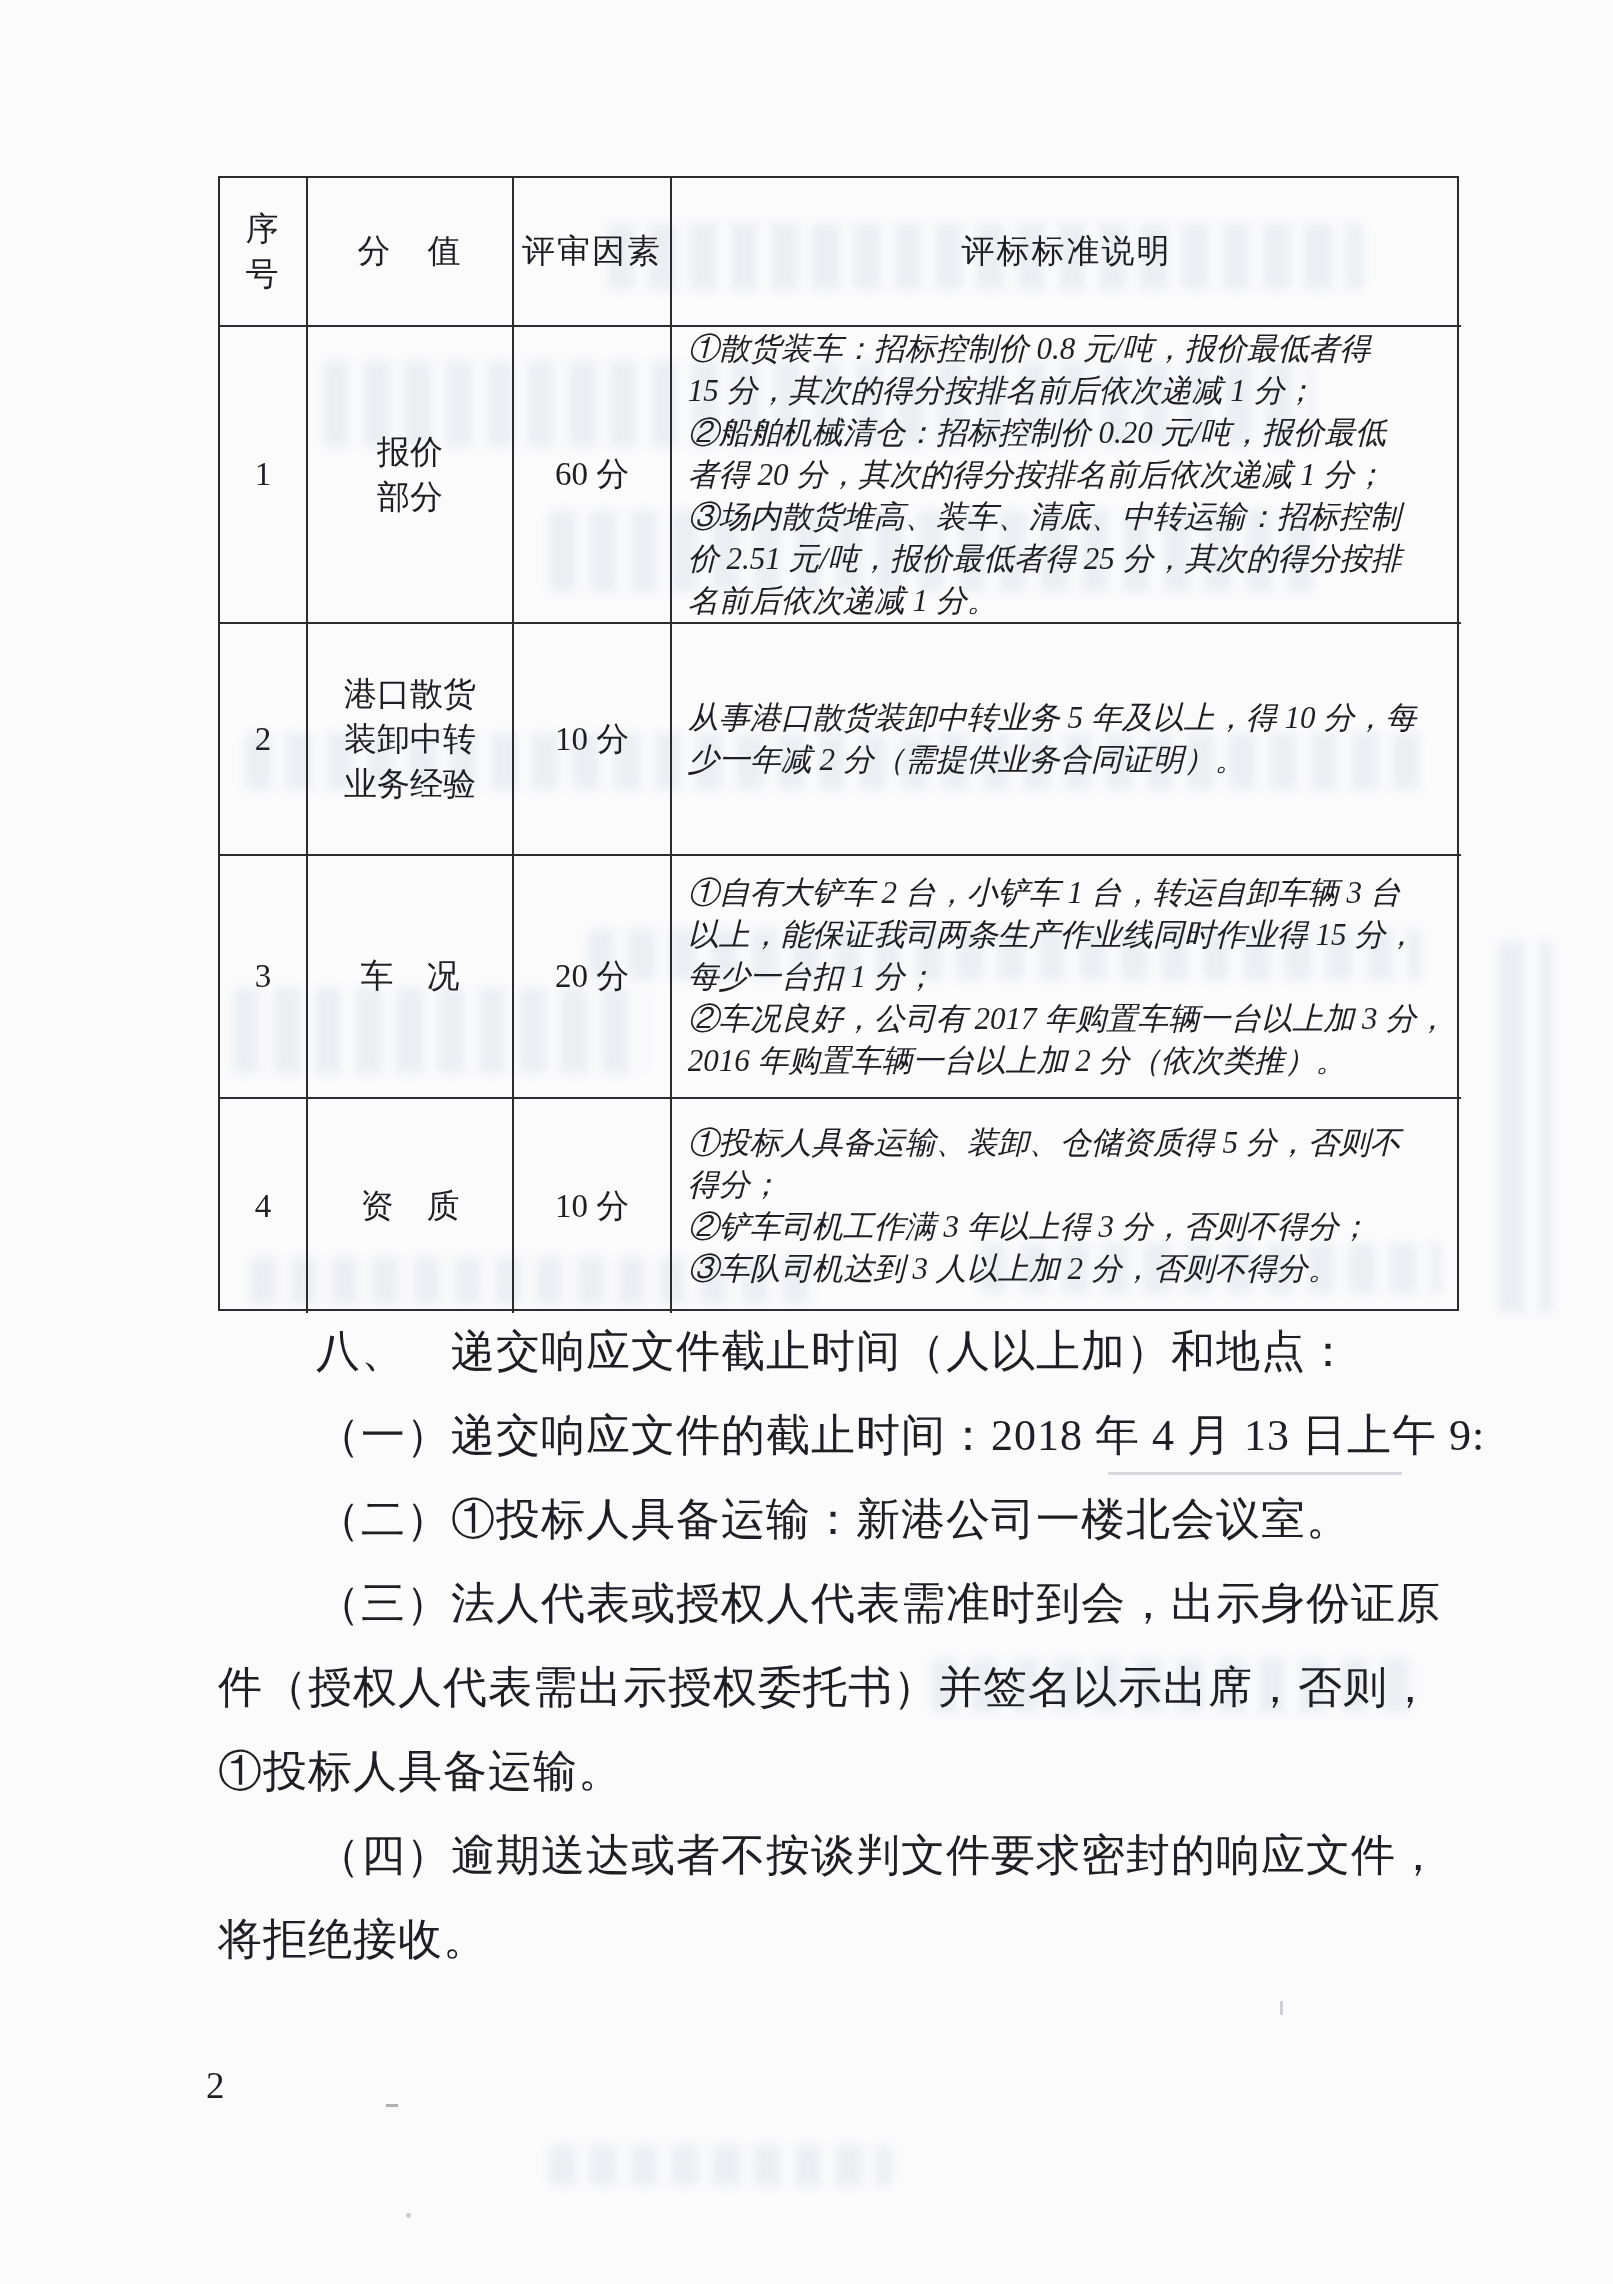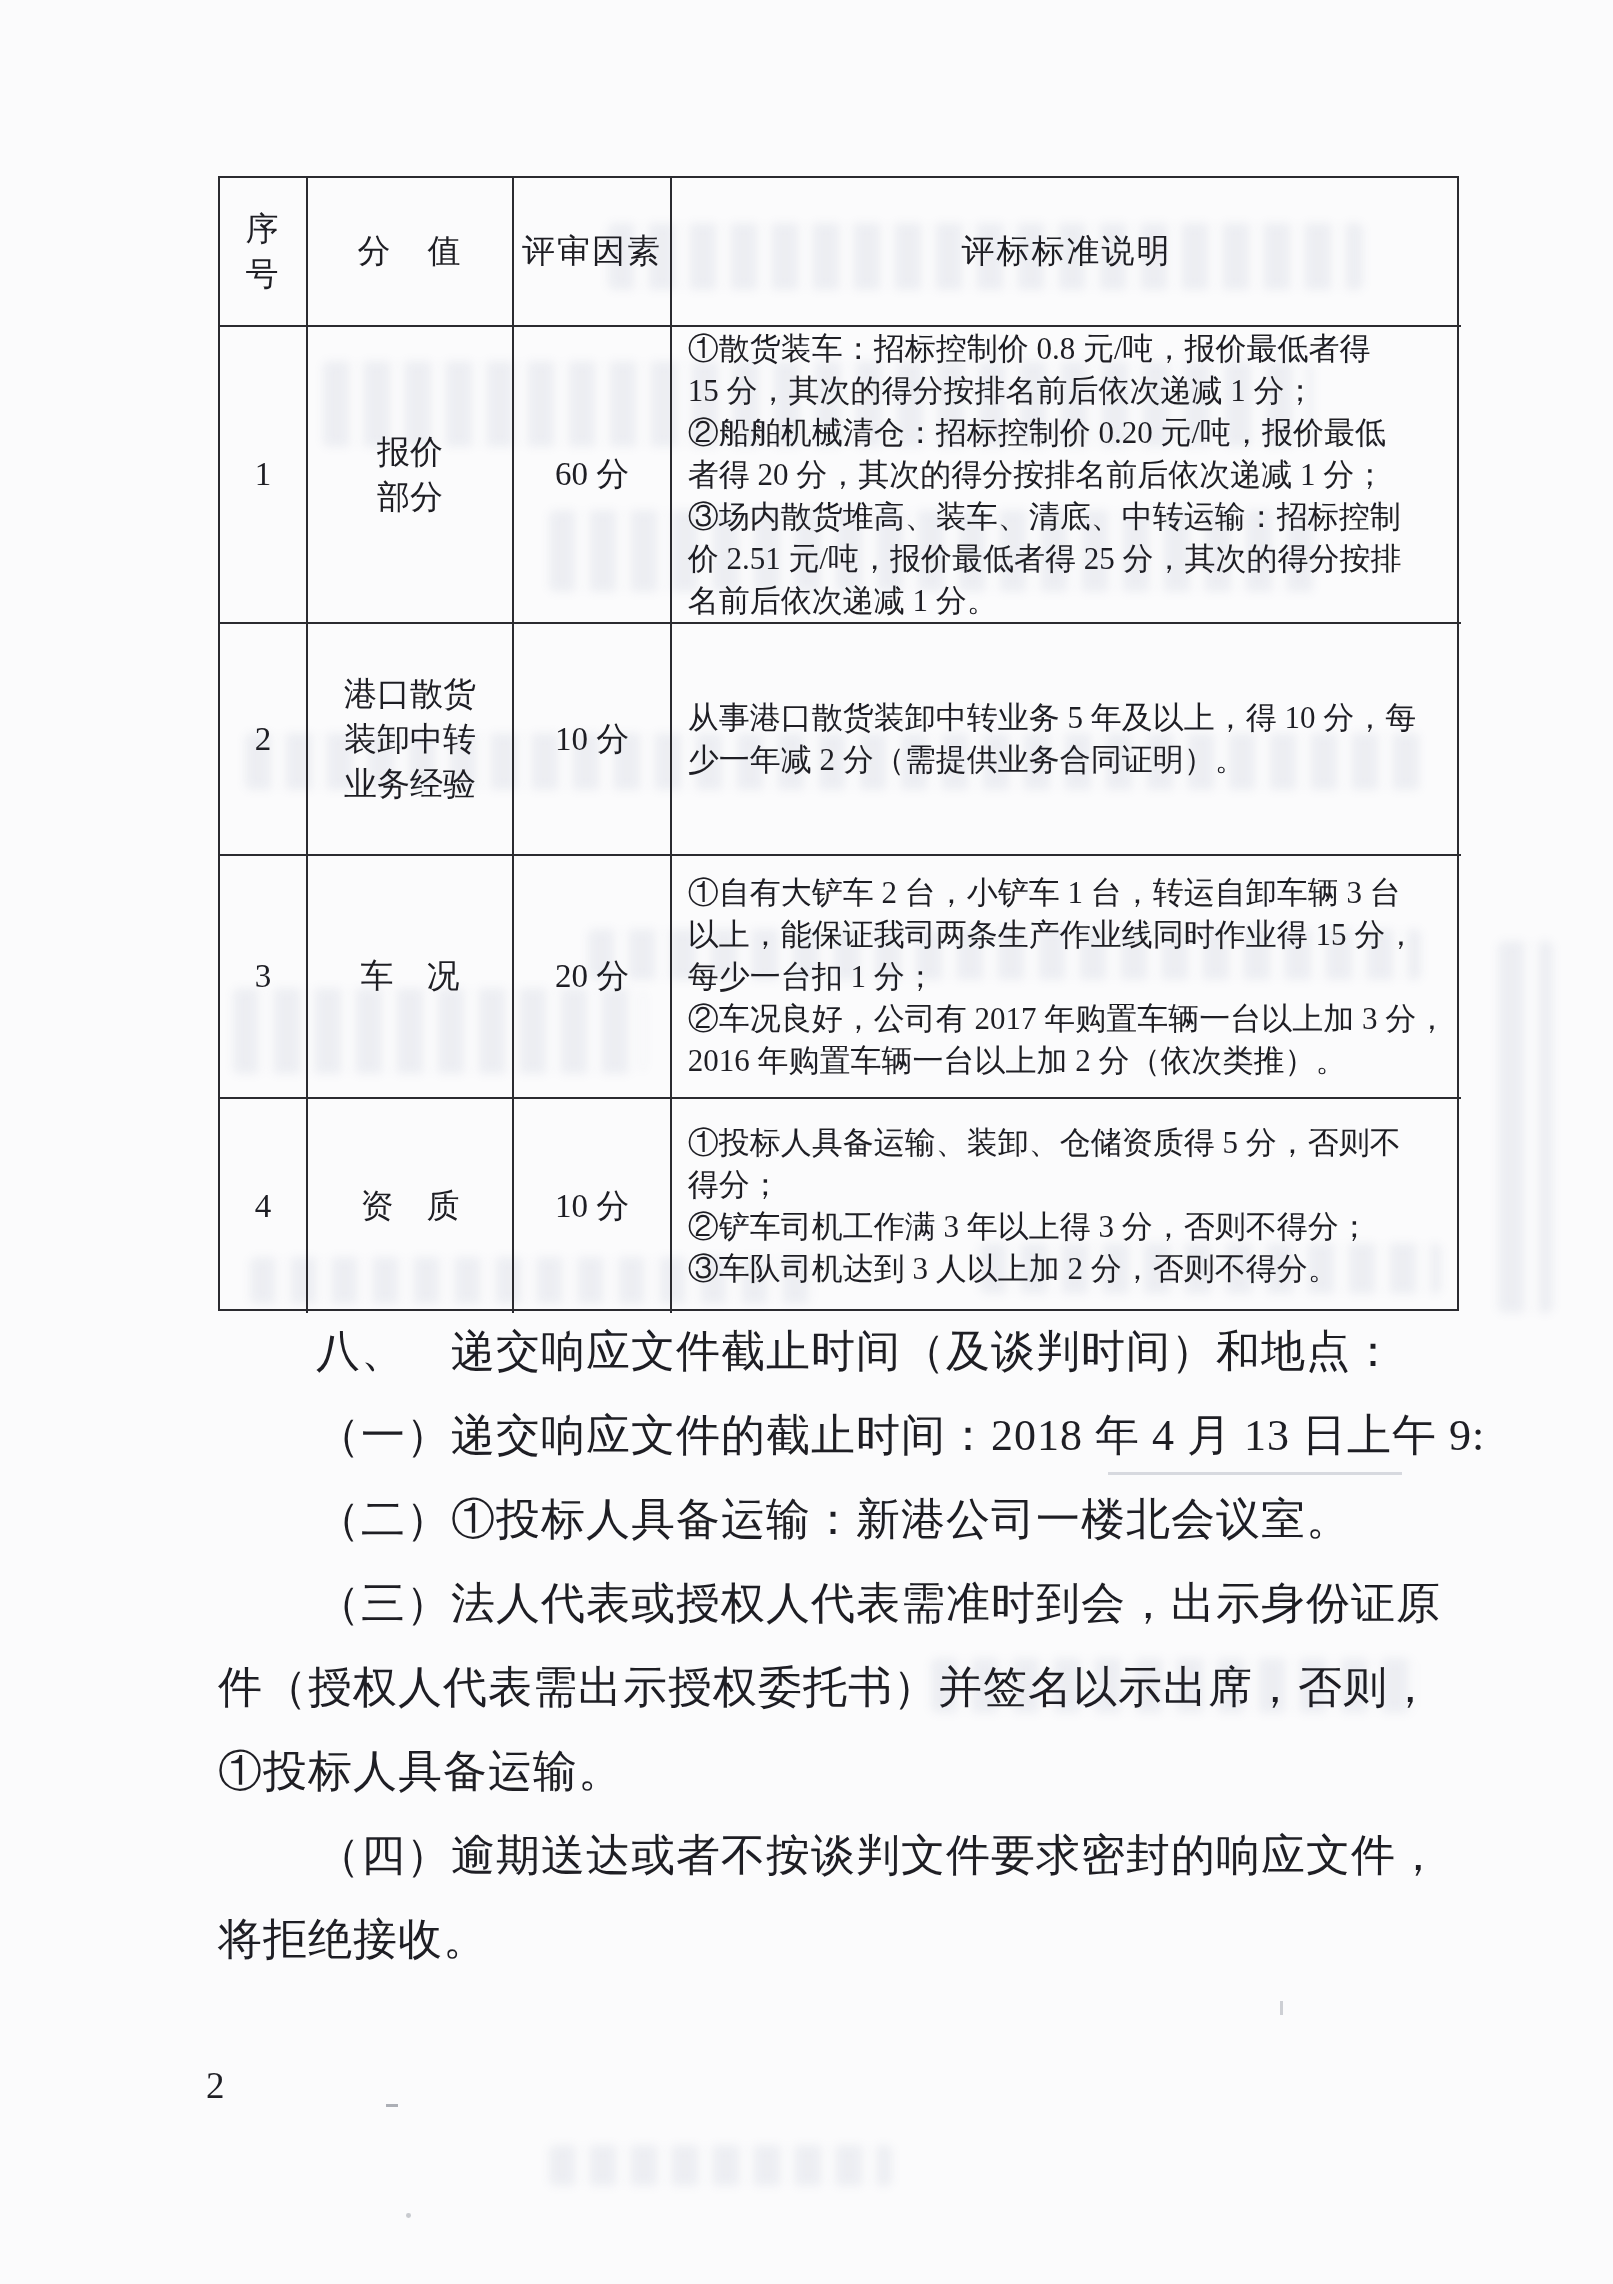--- a/index.html
+++ b/index.html
@@ -43,20 +43,21 @@
     font-size:33px;line-height:45px;
     white-space:pre-line;
   }
   .cell.last-col{border-right:none;}
   .row-last > .cell, .cell.row-last{border-bottom:none;}
   .cell.desc{
     justify-content:flex-start;text-align:left;
     padding:2px 11.8px 2px 15.7px;
     font-size:31px;line-height:42px;
     white-space:pre-line;
+    font-style:italic;
   }
   .cell.head{font-size:33px;letter-spacing:2px;}
 
   
   .body-text{
     position:absolute;left:218px;top:1310px;width:1274px;
     font-size:44px;letter-spacing:1px;
   }
   .line{height:84px;line-height:84px;white-space:nowrap;}
   .line.indent{padding-left:98px;}
@@ -133,21 +134,21 @@
     <div class="cell row-last">4</div>
     <div class="cell row-last">资　质</div>
     <div class="cell row-last">10 分</div>
     <div class="cell desc last-col row-last">①投标人具备运输、装卸、仓储资质得 5 分，否则不
 得分；
 ②铲车司机工作满 3 年以上得 3 分，否则不得分；
 ③车队司机达到 3 人以上加 2 分，否则不得分。</div>
   </div>
 
   <div class="body-text">
-    <div class="line indent">八、　递交响应文件截止时间（及谈判时间）和地点：</div>
+    <div class="line indent">八、　递交响应文件截止时间（人以上加）和地点：</div>
     <div class="line indent">（一）递交响应文件的截止时间：2018 年 4 月 13 日上午 9:</div>
     <div class="line indent">（二）①投标人具备运输：新港公司一楼北会议室。</div>
     <div class="line indent">（三）法人代表或授权人代表需准时到会，出示身份证原</div>
     <div class="line">件（授权人代表需出示授权委托书）并签名以示出席，否则，</div>
     <div class="line">①投标人具备运输。</div>
     <div class="line indent">（四）逾期送达或者不按谈判文件要求密封的响应文件，</div>
     <div class="line">将拒绝接收。</div>
   </div>
 
   <div class="page-number">2</div>

